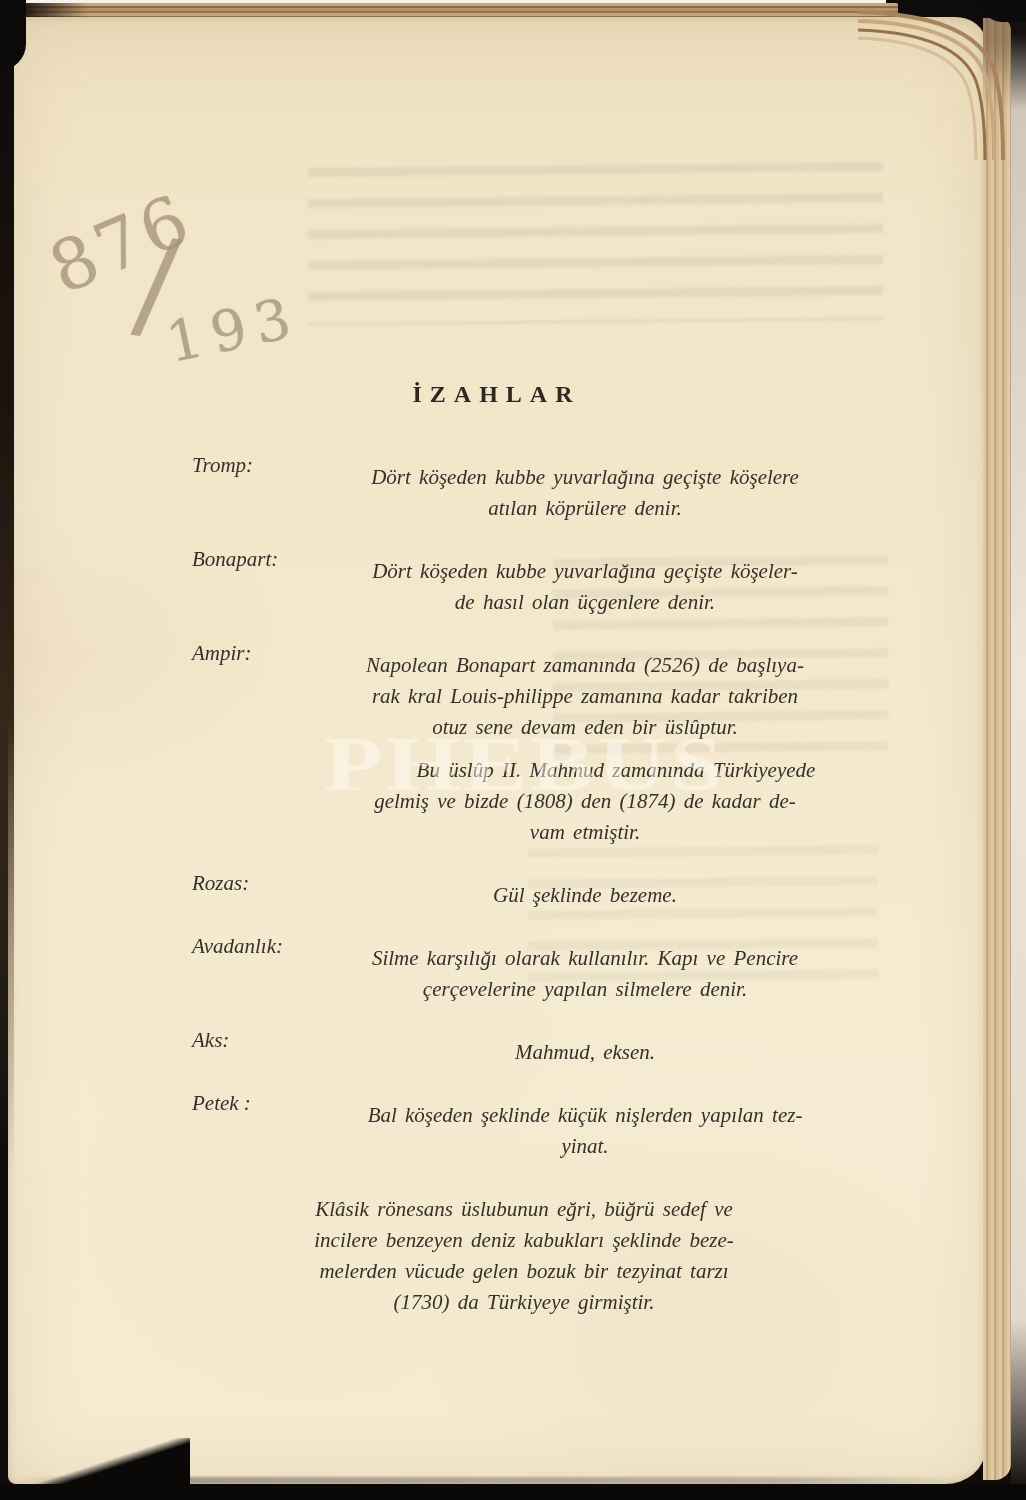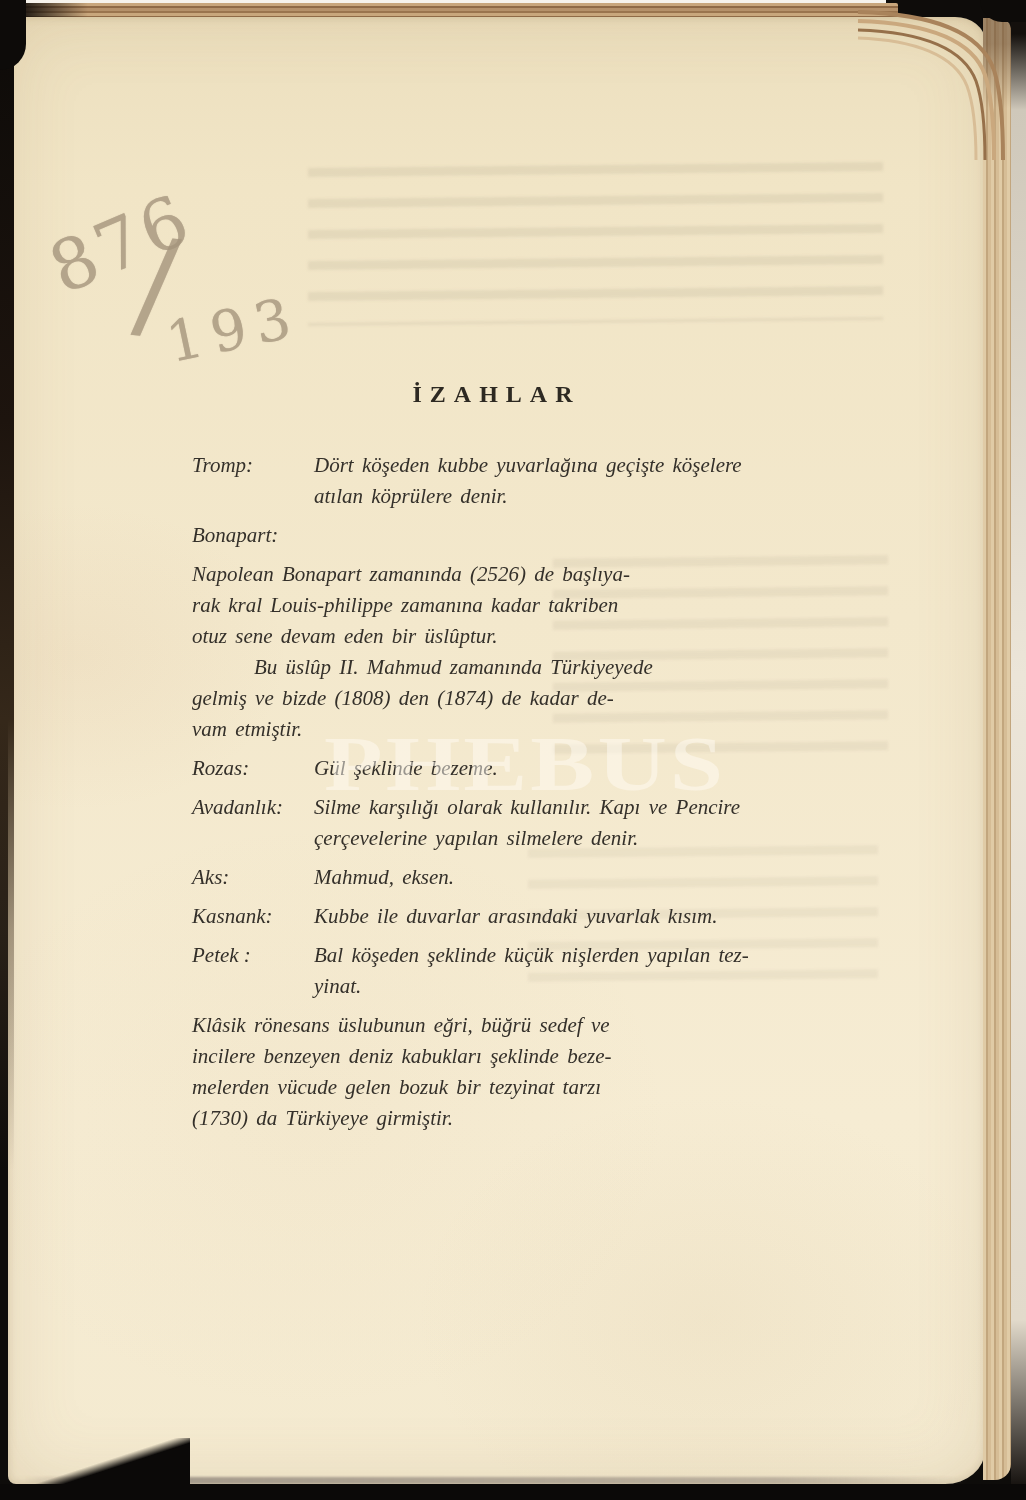--- a/index.html
+++ b/index.html
@@ -89,21 +89,21 @@
   .title {
     position:absolute; left:0; top:364px; width:100%; text-align:center;
     font-size:24px; font-weight:bold; letter-spacing:8px; color:#2d2922; z-index:3;
   }
   .glossary { position:absolute; left:184px; top:433px; width:664px; z-index:3; }
   .entry { display:flex; margin-bottom:8px;font-style:italic; }
   .term {
     flex:none; width:122px; font-size:21px; line-height:31px; color:#34302a;
   }
   .def { flex:1; font-size:21px; line-height:31px; color:#34302a; word-spacing:3px; }
-  .def p { margin:0; white-space:pre-line; }
+  .def p { margin:12px; white-space:pre-line;text-align:center; }
   .def p.cont { text-indent:62px; }
 
   
   .watermark {
     position:absolute; left:316px; top:712px; z-index:5;
     font-size:96px; line-height:84px; font-weight:bold; letter-spacing:3px;
     color:rgba(255,252,243,0.5); transform:scaleY(0.82); transform-origin:top left;
     pointer-events:none;
   }
 </style>
@@ -133,23 +133,28 @@
       <div class="entry">
         <div class="term">Tromp:</div>
         <div class="def">
             <p>Dört köşeden kubbe yuvarlağına geçişte köşelere
 atılan köprülere denir.</p>
           </div>
       </div>
 
       <div class="entry">
         <div class="term">Bonapart:</div>
-      </div>
-
-      <div class="entry">
+        <div class="def">
+            <p>Dört köşeden kubbe yuvarlağına geçişte köşeler-
+de hasıl olan üçgenlere denir.</p>
+          </div>
+      </div>
+
+      <div class="entry">
+        <div class="term">Ampir:</div>
         <div class="def">
           <p>Napolean Bonapart zamanında (2526) de başlıya-
 rak kral Louis-philippe zamanına kadar takriben
 otuz sene devam eden bir üslûptur.</p>
           <p class="cont">Bu üslûp II. Mahmud zamanında Türkiyeyede
 gelmiş ve bizde (1808) den (1874) de kadar de-
 vam etmiştir.</p>
         </div>
       </div>
 
@@ -168,26 +173,20 @@
           </div>
       </div>
 
       <div class="entry">
         <div class="term">Aks:</div>
         <div class="def">
             <p>Mahmud, eksen.</p>
           </div>
       </div>
 
-      <div class="entry">
-        <div class="term">Kasnank:</div>
-        <div class="def">
-            <p>Kubbe ile duvarlar arasındaki yuvarlak kısım.</p>
-          </div>
-      </div>
 
       <div class="entry">
         <div class="term">Petek :</div>
         <div class="def">
             <p>Bal köşeden şeklinde küçük nişlerden yapılan tez-
 yinat.</p>
           </div>
       </div>
 
       <div class="entry">

